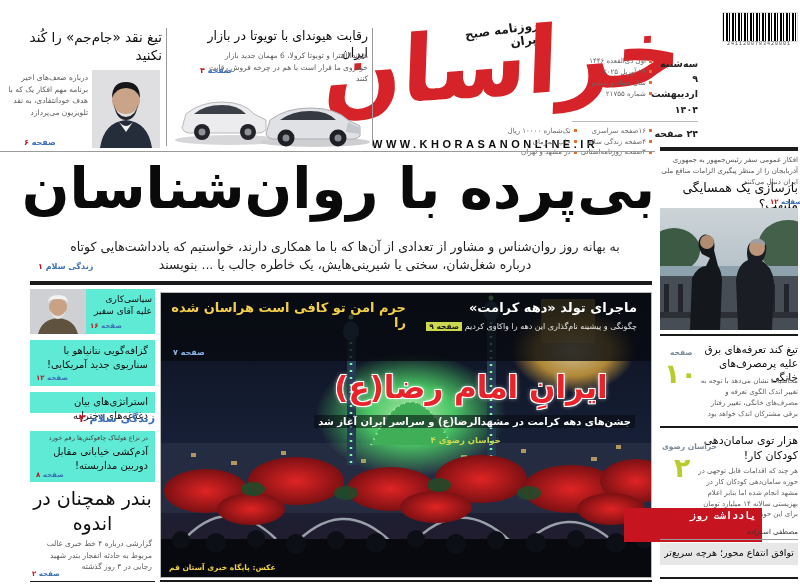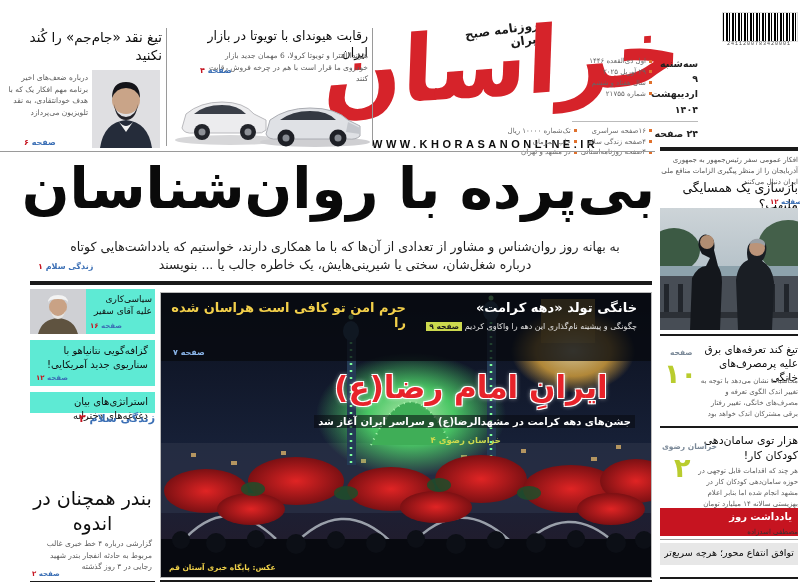--- a/index.html
+++ b/index.html
@@ -174,20 +174,27 @@
     </div>
   </div>
 
   <div class="abs graybox" style="left:30px;top:392px;width:125px;height:21px;">
     <div class="abs teaser-title rt" style="left:6px;top:3px;width:112px;font-size:10px;">استراتژی‌های بیان دغدغه‌های دخترانه</div>
     <div class="abs pgref" style="left:6px;top:20px;font-size:11px;padding-left:43px;">
       <span>زندگی سلام</span> <span class="n">۳</span>
     </div>
   </div>
 
+  <div class="abs graybox" style="left:30px;top:431px;width:125px;height:51px;">
+    <div class="abs rt" style="left:6px;top:3px;width:112px;font-size:6.5px;color:#444;">در نزاع هولناک چاقوکش‌ها رقم خورد</div>
+    <div class="abs teaser-title rt" style="left:6px;top:14px;width:112px;font-size:10px;">آدم‌کشی خیابانی مقابل دوربین مداربسته!</div>
+    <div class="abs pgref" style="left:6px;top:40px;font-size:7px;">
+      <span>صفحه</span> <span class="n">۸</span>
+    </div>
+  </div>
 
   <div class="abs" style="left:30px;top:486px;width:125px;height:95px;">
     <div class="abs teaser-title ct" style="left:0;top:0;width:125px;font-size:19px;line-height:1.3;">بندر همچنان در اندوه</div>
     <div class="abs bodytxt rt" style="left:2px;top:52px;width:120px;font-size:7.5px;">گزارشی درباره ۴ خط خبری غالب مربوط به حادثه انفجار بندر شهید رجایی در ۳ روز گذشته</div>
     <div class="abs pgref" style="left:2px;top:84px;font-size:7px;">
       <span>صفحه</span> <span class="n">۲</span>
     </div>
   </div>
   <div class="abs rule" style="left:30px;top:581px;width:125px;height:1px;"></div>
 
@@ -275,21 +282,21 @@
           <circle cx="335" cy="247" r="9"></circle>
         <circle cx="375" cy="250" r="10"></circle>
           <circle cx="415" cy="246" r="9"></circle>
           <circle cx="455" cy="250" r="10"></circle>
           <circle cx="483" cy="247" r="9"></circle>
       </g>
     </svg>
 
     <div class="abs ph-band" style="left:0;top:0;width:100%;height:68px;"></div>
 
-    <div class="abs ph-title-w rt" style="right:14px;top:7px;width:210px;">خانگی تولد «دهه کرامت»</div>
+    <div class="abs ph-title-w rt" style="right:14px;top:7px;width:210px;">ماجرای تولد «دهه کرامت»</div>
     <div class="abs ph-sub" style="right:14px;top:28px;width:230px;text-align:right;">
       <span>چگونگی و پیشینه نام‌گذاری این دهه را واکاوی کردیم</span>
       <span class="pgchip"><span>صفحه</span> <span>۹</span></span>
     </div>
 
     <div class="abs ph-title-y rt" style="left:10px;top:7px;width:235px;">حرم امن تو کافی است هراسان شده را</div>
     <div class="abs" style="left:12px;top:55px;font-size:8px;font-weight:bold;color:#8ab4e8;">
       <span>صفحه</span> <span>۷</span>
     </div>
 
@@ -350,21 +357,21 @@
   </div>
   <div class="abs rule" style="left:660px;top:426px;width:138px;height:2px;"></div>
 
   <div class="abs" style="left:660px;top:432px;width:138px;height:72px;">
     <div class="abs teaser-title rt" style="right:0;top:2px;width:102px;font-size:11px;">هزار توی سامان‌دهی کودکان کار!</div>
     <div class="abs pglab" style="left:2px;top:10px;">خراسان رضوی</div>
     <div class="abs pgbig" style="left:14px;top:22px;">۲</div>
     <div class="abs bodytxt rt" style="right:0;top:34px;width:102px;font-size:7px;">هر چند که اقدامات قابل توجهی در حوزه سامان‌دهی کودکان کار در مشهد انجام شده اما بنابر اعلام بهزیستی سالانه ۱۴ میلیارد تومان برای این حوزه هزینه می‌شود</div>
   </div>
 
-  <div class="abs noteband" style="left:660px;top:508px;width:138px;height:28px;box-sizing:border-box;">یادداشت روز</div>
+  <div class="abs noteband" style="left:624px;top:508px;width:138px;height:34px;box-sizing:border-box;font-family:Liberation Mono, monospace;">یادداشت روز</div>
   <div class="abs rt" style="left:660px;top:528px;width:138px;font-size:7px;color:#333;">مصطفی اسدزاده</div>
   <div class="abs thinrule" style="left:660px;top:539px;width:138px;height:1px;"></div>
   <div class="abs notebox" style="left:660px;top:543px;width:138px;height:22px;">
     <div class="abs teaser-title" style="right:4px;top:4px;width:130px;font-size:9.5px;white-space:nowrap;overflow:hidden;text-align:right;">توافق انتفاع محور؛ هرچه سریع‌تر</div>
   </div>
   <div class="abs rule" style="left:660px;top:577px;width:138px;height:2px;"></div>
 
 </div>
 
 </body></html>

